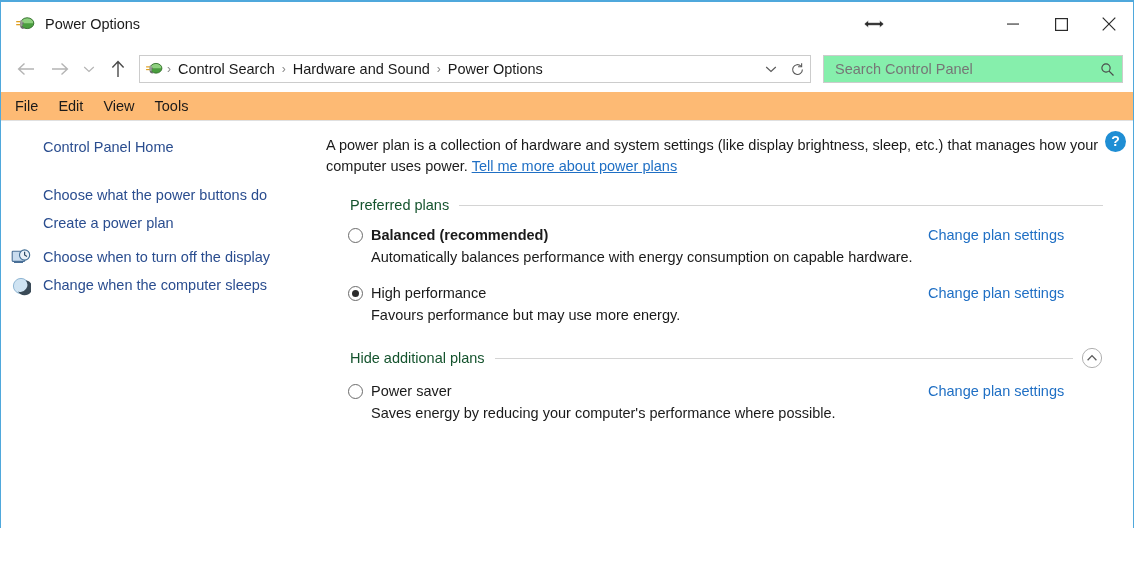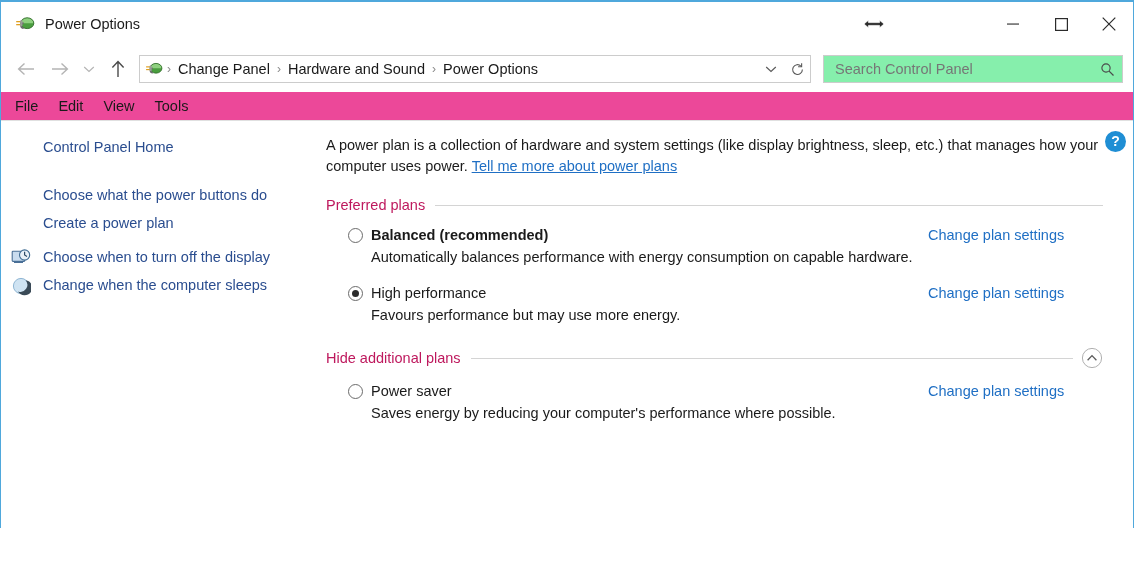--- a/index.html
+++ b/index.html
@@ -139,21 +139,21 @@
     display: flex; align-items: center; justify-content: center;
     flex: 0 0 auto;
   }
 
   
   #menubar {
     height: 28px;
     display: flex;
     align-items: center;
     padding-left: 14px;
-    background: #ec4899;
+    background: #fdba74;
   }
   .menu-item {
     font-size: 14.5px;
     color: #1a1a1a;
     padding: 0 12px 0 0;
     margin-right: 8px;
     white-space: nowrap;
   }
 
   #topsep {
@@ -239,23 +239,24 @@
   }
 
   
   .group-head {
     display: flex;
     align-items: center;
     margin-bottom: 14px;
   }
   .group-head .gh-label {
     font-size: 14.5px;
-    color: #be185d;
+    color: #14532d;
     white-space: nowrap;
     padding-right: 10px;
+    margin-left: 24px;
   }
   .group-head .gh-rule {
     flex: 1 1 auto;
     height: 1px;
     background: #d4d4d4;
   }
   .group-head .gh-toggle {
     width: 22px; height: 22px;
     margin-left: 8px;
     flex: 0 0 auto;
@@ -388,21 +389,21 @@
           <ellipse cx="12.2" cy="9.2" rx="6.6" ry="5.4" fill="#4a9e3f"></ellipse>
           <path d="M5.8 9.2a6.6 5.4 0 0 1 6.4-5.4 6.6 5.4 0 0 1 6.4 5.4z" fill="#8ed07f"></path>
           <ellipse cx="12.2" cy="9.2" rx="6.6" ry="5.4" fill="none" stroke="#2f6b28" stroke-width="0.9"></ellipse>
           <path d="M8.6 9.2c-1.6 0-2.6 0.9-2.6 2.4 0 1.5 1.1 2.5 2.7 2.5" fill="none" stroke="#6b6b6b" stroke-width="1.7"></path>
           <rect x="1.2" y="7.0" width="4.6" height="1.3" fill="#e0a020"></rect>
           <rect x="1.2" y="10.0" width="4.6" height="1.3" fill="#e0a020"></rect>
           <rect x="5.2" y="6.2" width="2.2" height="6.0" rx="0.6" fill="#9a9a9a"></rect>
         </svg>
       </span>
       <span class="crumb-sep">›</span>
-      <span class="crumb">Change Panel</span>
+      <span class="crumb">Control Search</span>
       <span class="crumb-sep">›</span>
       <span class="crumb">Hardware and Sound</span>
       <span class="crumb-sep">›</span>
       <span class="crumb">Power Options</span>
       <span id="addr-spacer"></span>
       <span class="addr-btn">
         <svg width="12" height="10" viewBox="0 0 12 10">
           <path d="M1.2 3 L6 7.4 L10.8 3" fill="none" stroke="#5a5a5a" stroke-width="1.2"></path>
         </svg>
       </span>

